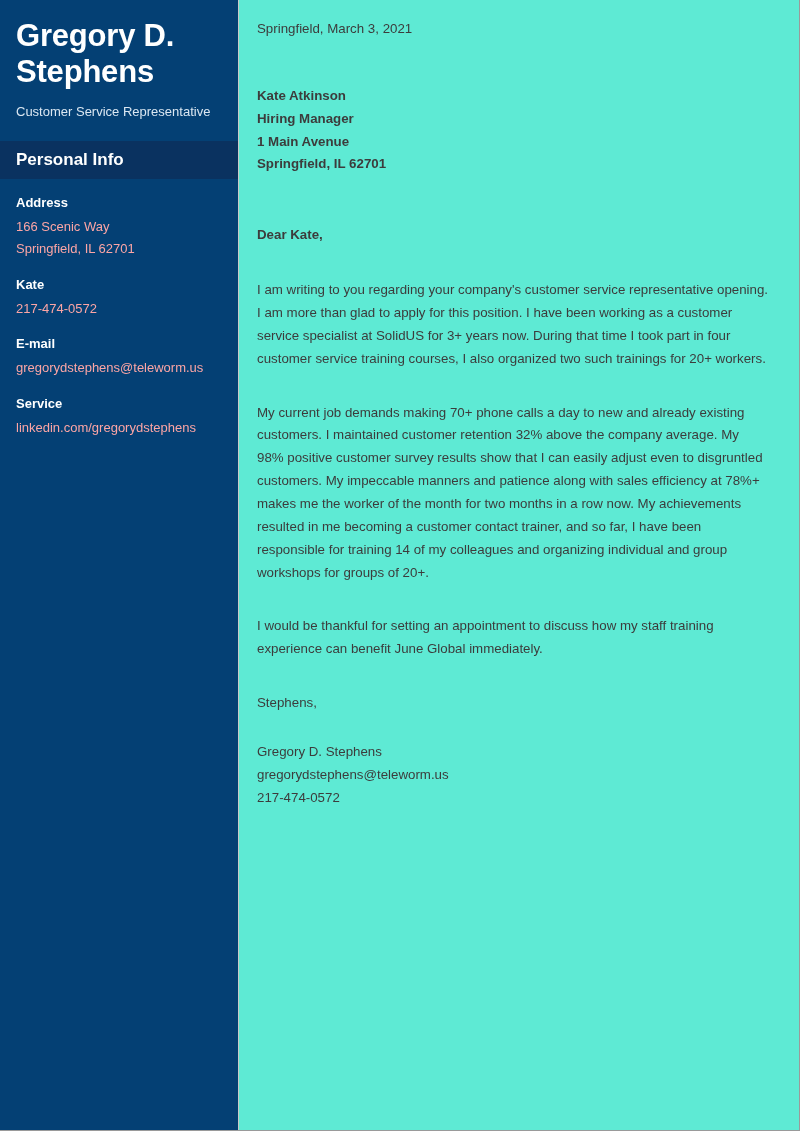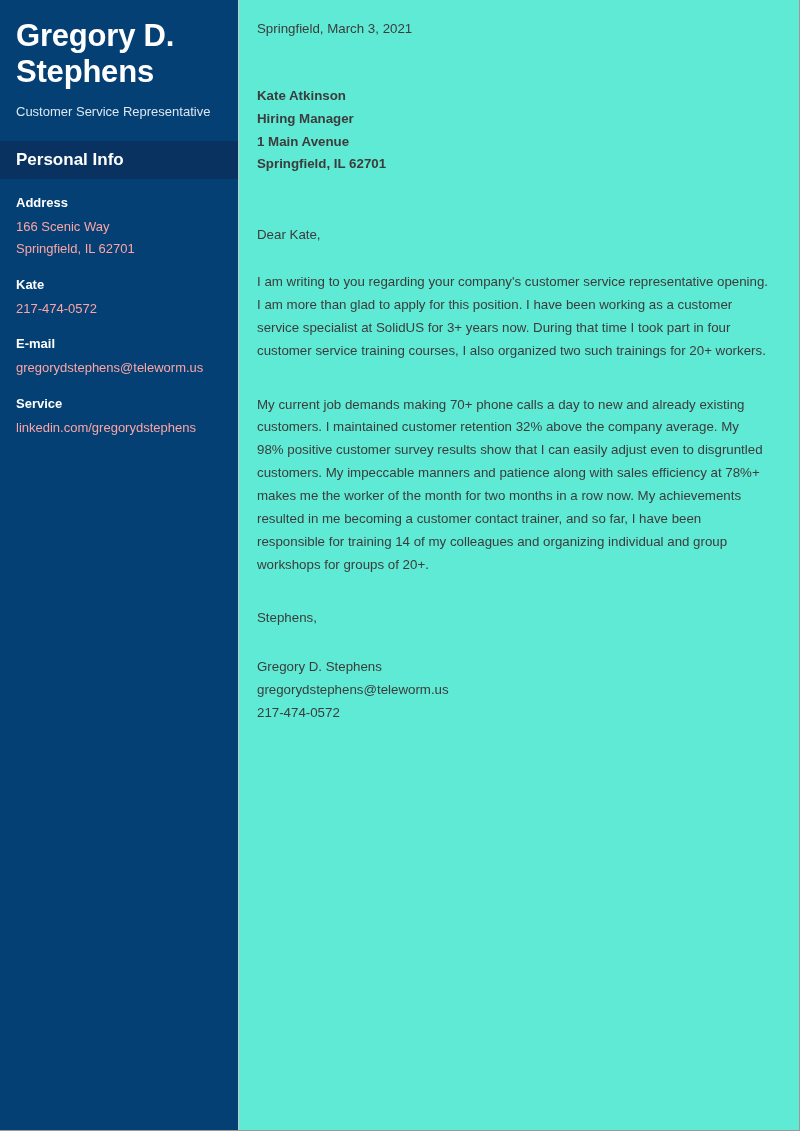--- a/index.html
+++ b/index.html
@@ -110,21 +110,22 @@
 
   .recipient {
     margin: 0 0 48px 0;
   }
   .recipient-line {
     margin: 0;
     font-weight: bold;
   }
 
   .salutation {
-    margin: 0 0 24px 0;
+    margin: 0 0 32px 0;
+    font-weight: bold;
   }
 
   .body-par {
     margin: 12px 0 31px 0;
     text-align: left;
   }
 
   .closing {
     margin: 0 0 26px 0;
   }
@@ -182,20 +183,21 @@
       <p class="recipient-line">Kate Atkinson</p>
       <p class="recipient-line">Hiring Manager</p>
       <p class="recipient-line">1 Main Avenue</p>
       <p class="recipient-line">Springfield, IL 62701</p>
     </div>
 
     <p class="salutation">Dear Kate,</p>
 
     <p class="body-par">I am writing to you regarding your company's customer service representative opening. I am more than glad to apply for this position. I have been working as a customer service specialist at SolidUS for 3+ years now. During that time I took part in four customer service training courses, I also organized two such trainings for 20+ workers.</p>
     <p class="body-par">My current job demands making 70+ phone calls a day to new and already existing customers. I maintained customer retention 32% above the company average. My 98% positive customer survey results show that I can easily adjust even to disgruntled customers. My impeccable manners and patience along with sales efficiency at 78%+ makes me the worker of the month for two months in a row now. My achievements resulted in me becoming a customer contact trainer, and so far, I have been responsible for training 14 of my colleagues and organizing individual and group workshops for groups of 20+.</p>
+    <p class="body-par">I would be thankful for setting an appointment to discuss how my staff training experience can benefit June Global immediately.</p>
 
     <p class="closing">Stephens,</p>
 
     <div class="signature">
       <p class="signature-line">Gregory D. Stephens</p>
       <p class="signature-line">gregorydstephens@teleworm.us</p>
       <p class="signature-line">217-474-0572</p>
     </div>
 
   </main>

